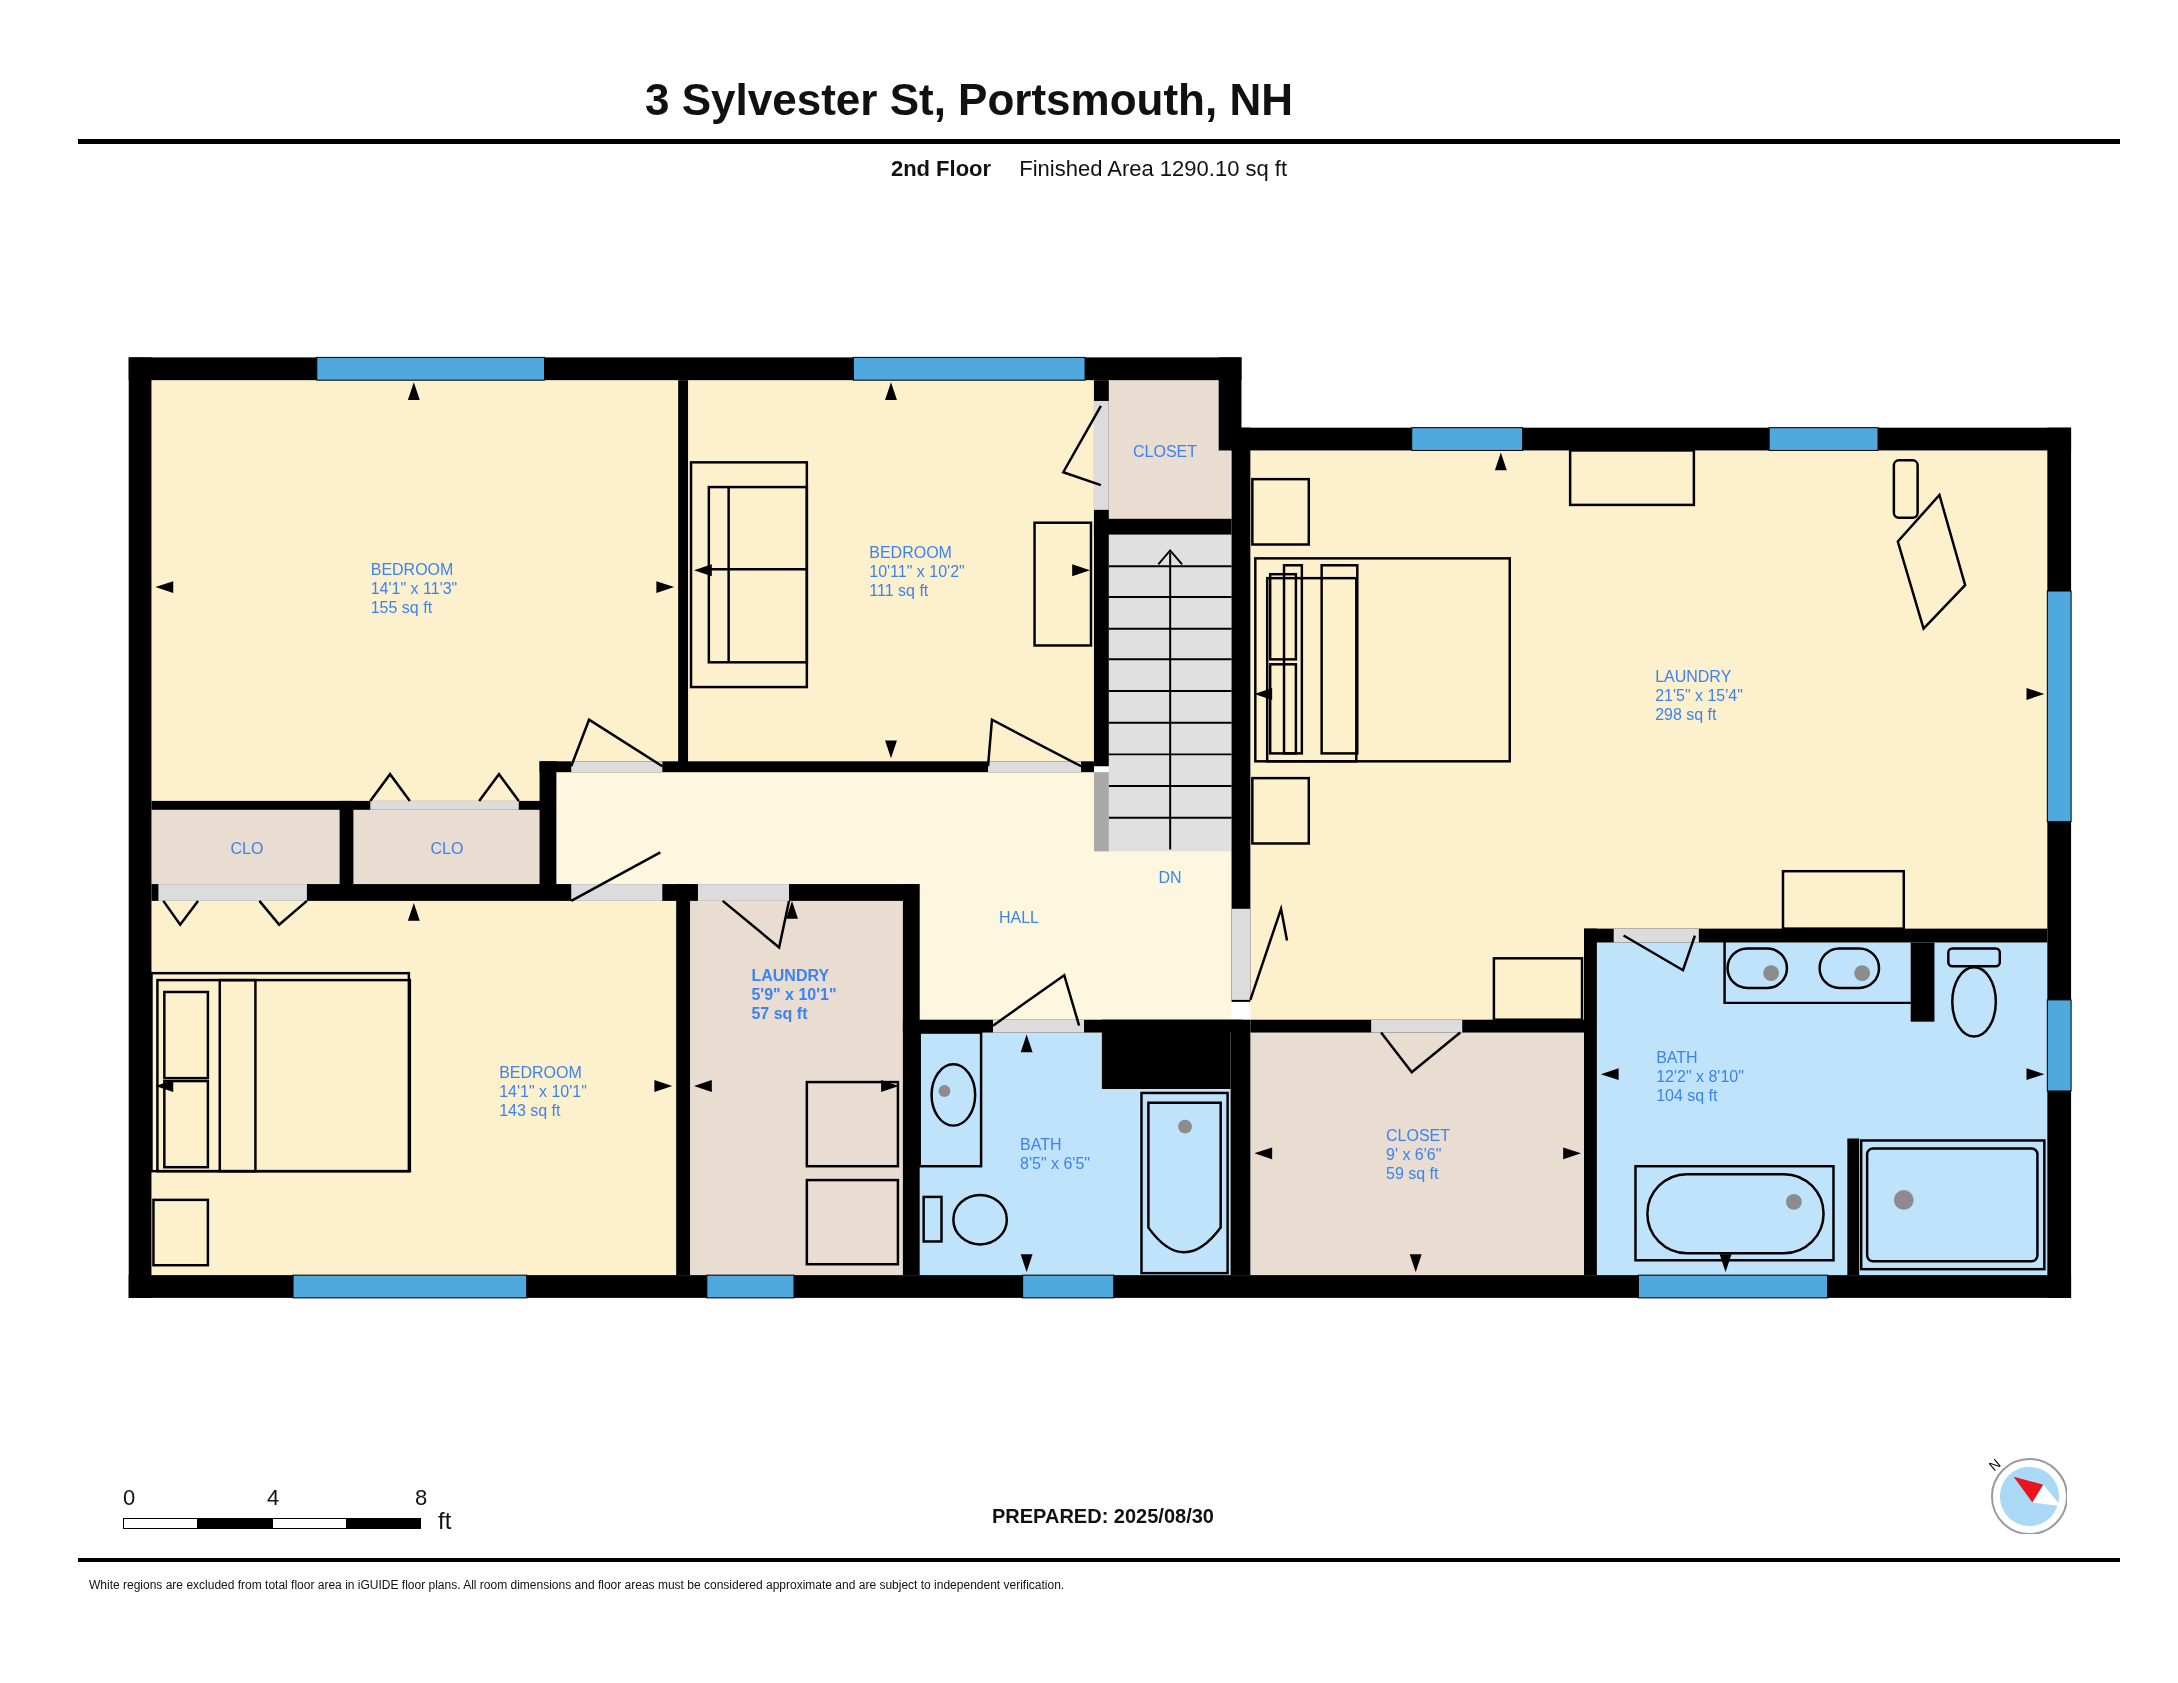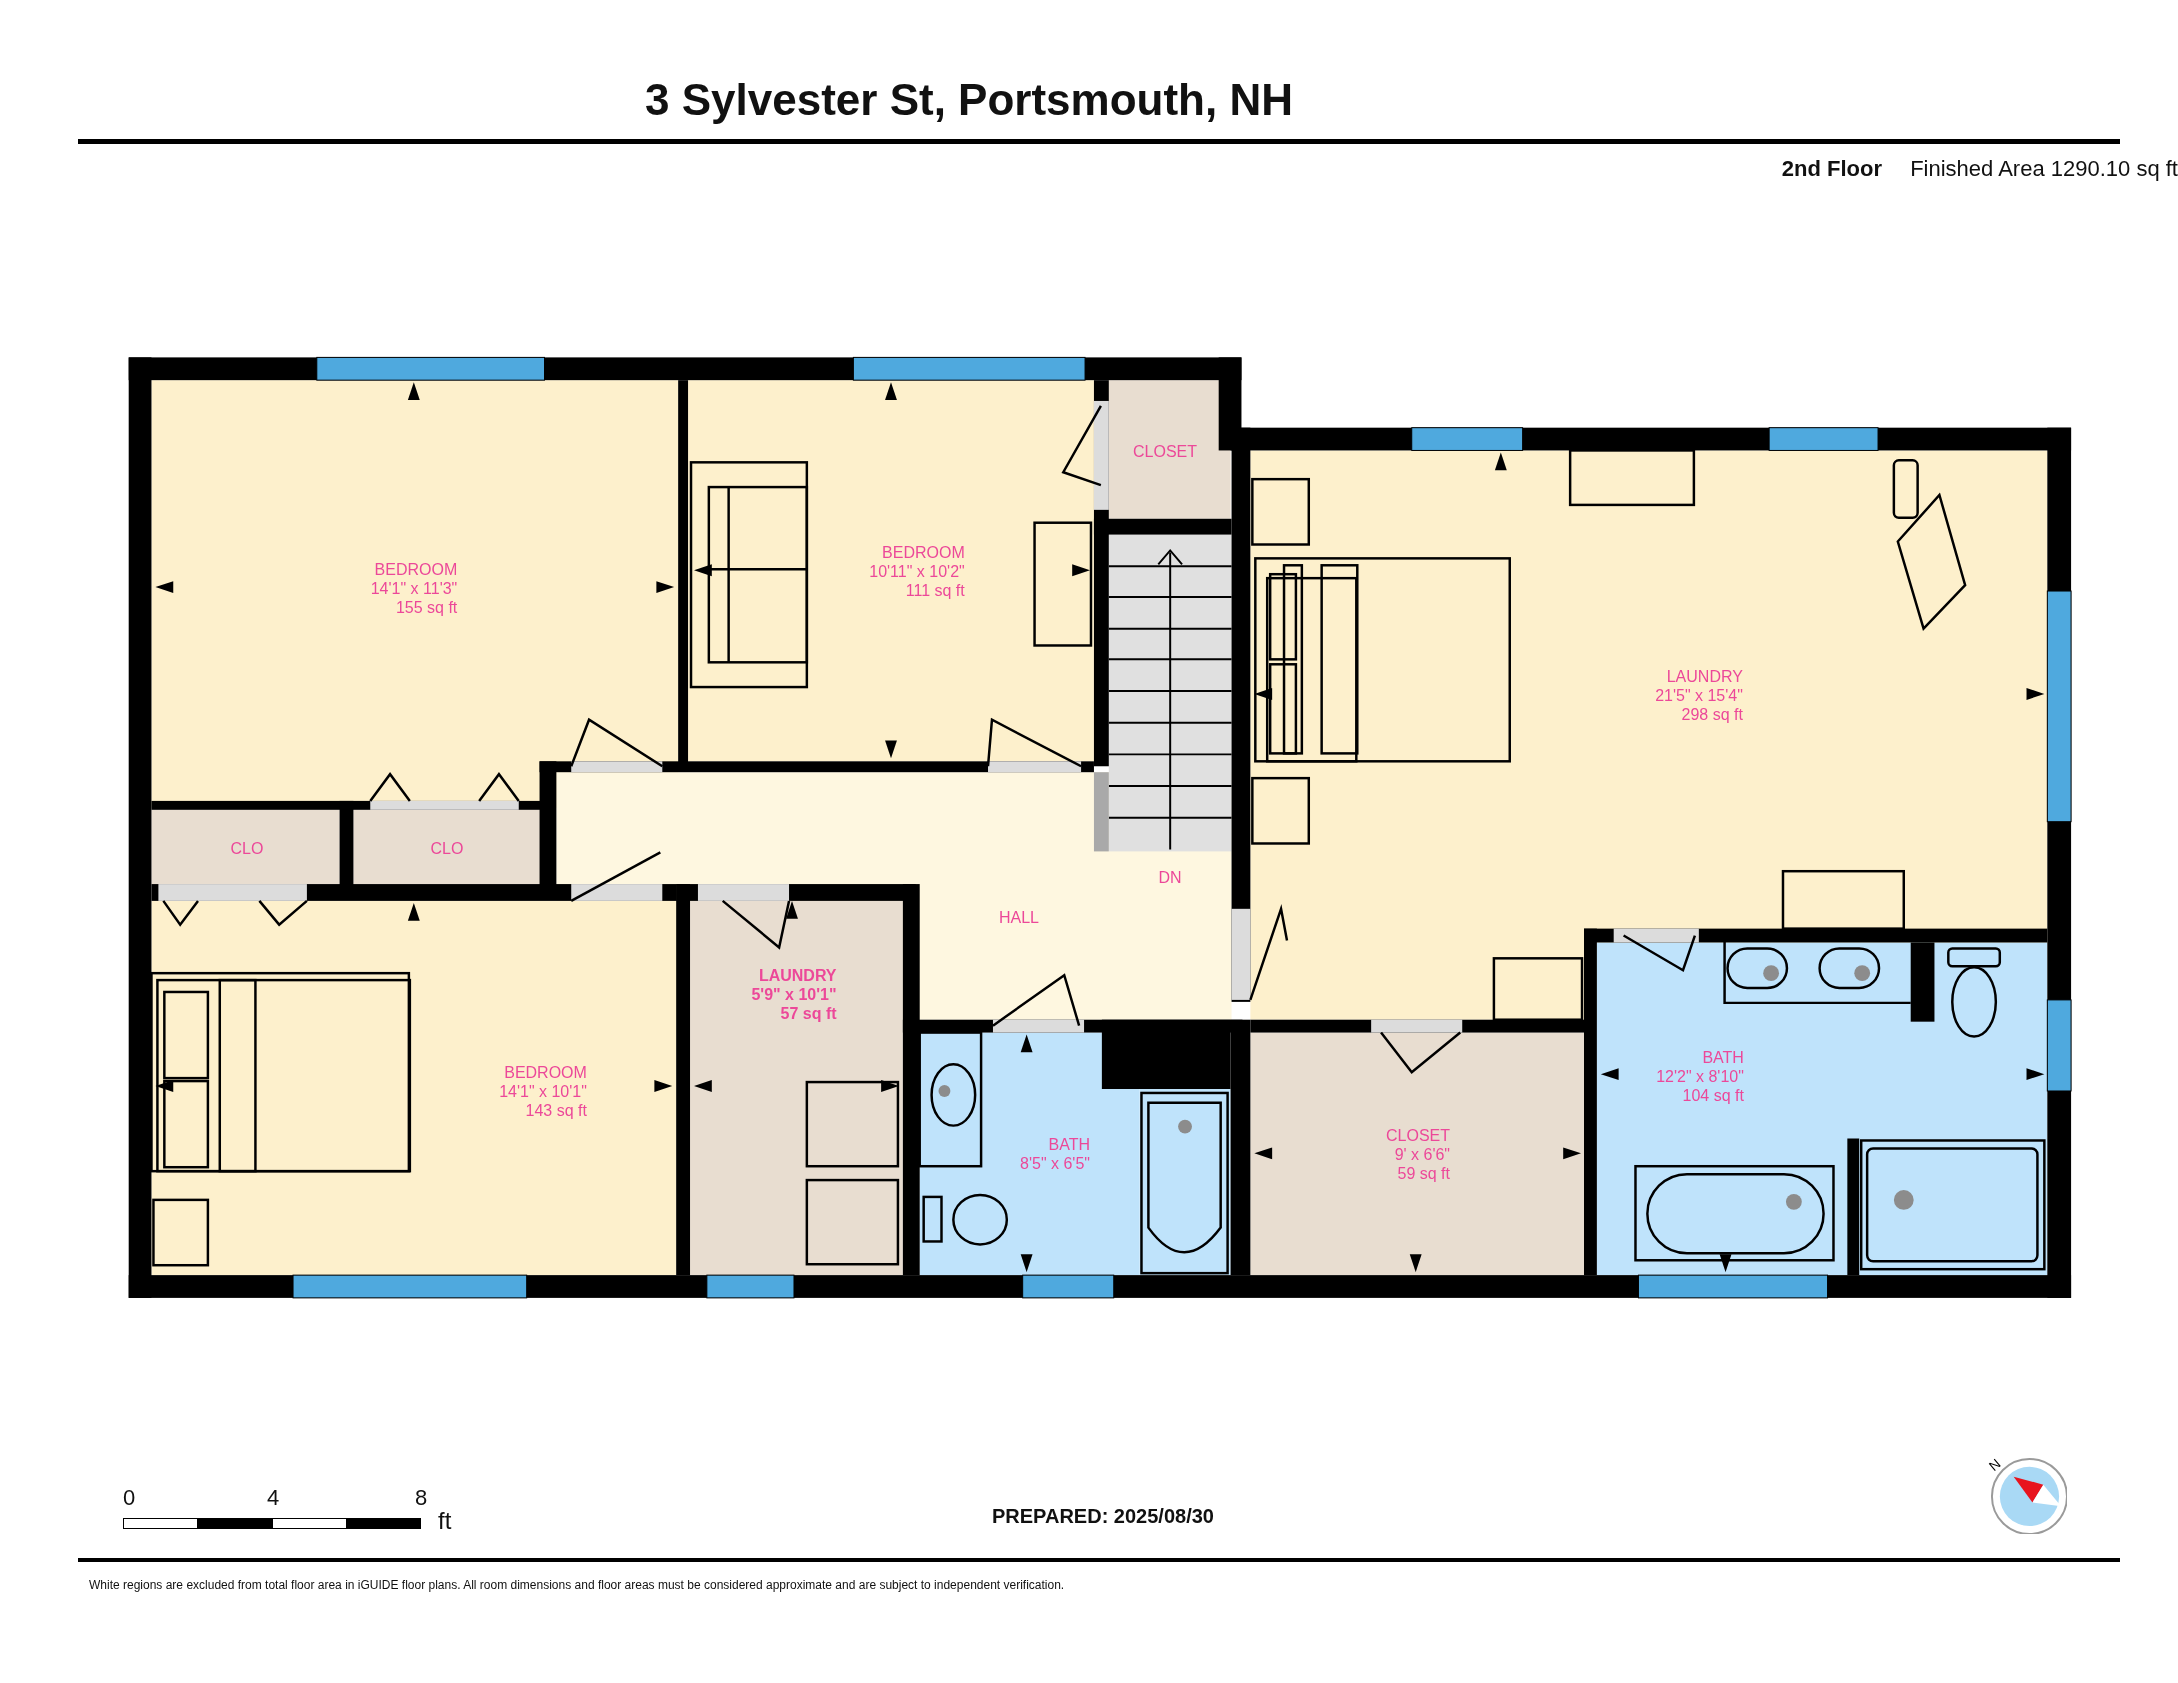--- a/index.html
+++ b/index.html
@@ -1,24 +1,24 @@
 <!DOCTYPE html>
 <html><head>
 <meta charset="utf-8">
 <style>
   html,body{margin:0;padding:0;background:#ffffff;}
   body{width:2178px;height:1683px;position:relative;overflow:hidden;font-family:"Liberation Sans",sans-serif;color:#111;}
   .abs{position:absolute;}
   .title{left:0;width:1938px;top:75px;text-align:center;font-size:44px;font-weight:bold;letter-spacing:0px;}
   .rule-top{left:78px;width:2042px;top:139px;height:5px;background:#000;}
   .rule-bottom{left:78px;width:2042px;top:1558px;height:4px;background:#000;}
-  .subtitle{left:0;width:2178px;top:156px;text-align:right;font-size:22px;}
+  .subtitle{left:0;width:2178px;top:156px;text-align:center;font-size:22px;}
   .subtitle .floor{font-weight:bold;margin-right:22px;}
   svg.plan{position:absolute;left:0;top:0;width:2178px;height:1683px;}
-  .room-label{position:absolute;text-align:right;font-size:16px;line-height:19px;color:#ec4899;transform:translate(-50%,-50%);white-space:nowrap;}
+  .room-label{position:absolute;text-align:left;font-size:16px;line-height:19px;color:#3b82f6;transform:translate(-50%,-50%);white-space:nowrap;}
   .room-label .nm{display:block;}
   .room-label .dm{display:block;}
   .room-label .ar{display:block;}
   .scale{left:123px;top:1485px;width:317px;height:59px;}
   .scale .tick{position:absolute;top:0;font-size:22px;}
   .scale .bar{position:absolute;top:33px;height:11px;border:1.5px solid #000;box-sizing:border-box;}
   .scale .unit{position:absolute;left:315px;top:22px;font-size:24px;}
   .prepared{left:992px;top:1505px;font-size:20px;font-weight:bold;}
   .disclaimer{left:89px;top:1578px;font-size:12px;}
   .compass{left:1988px;top:1455px;width:79px;height:79px;}

